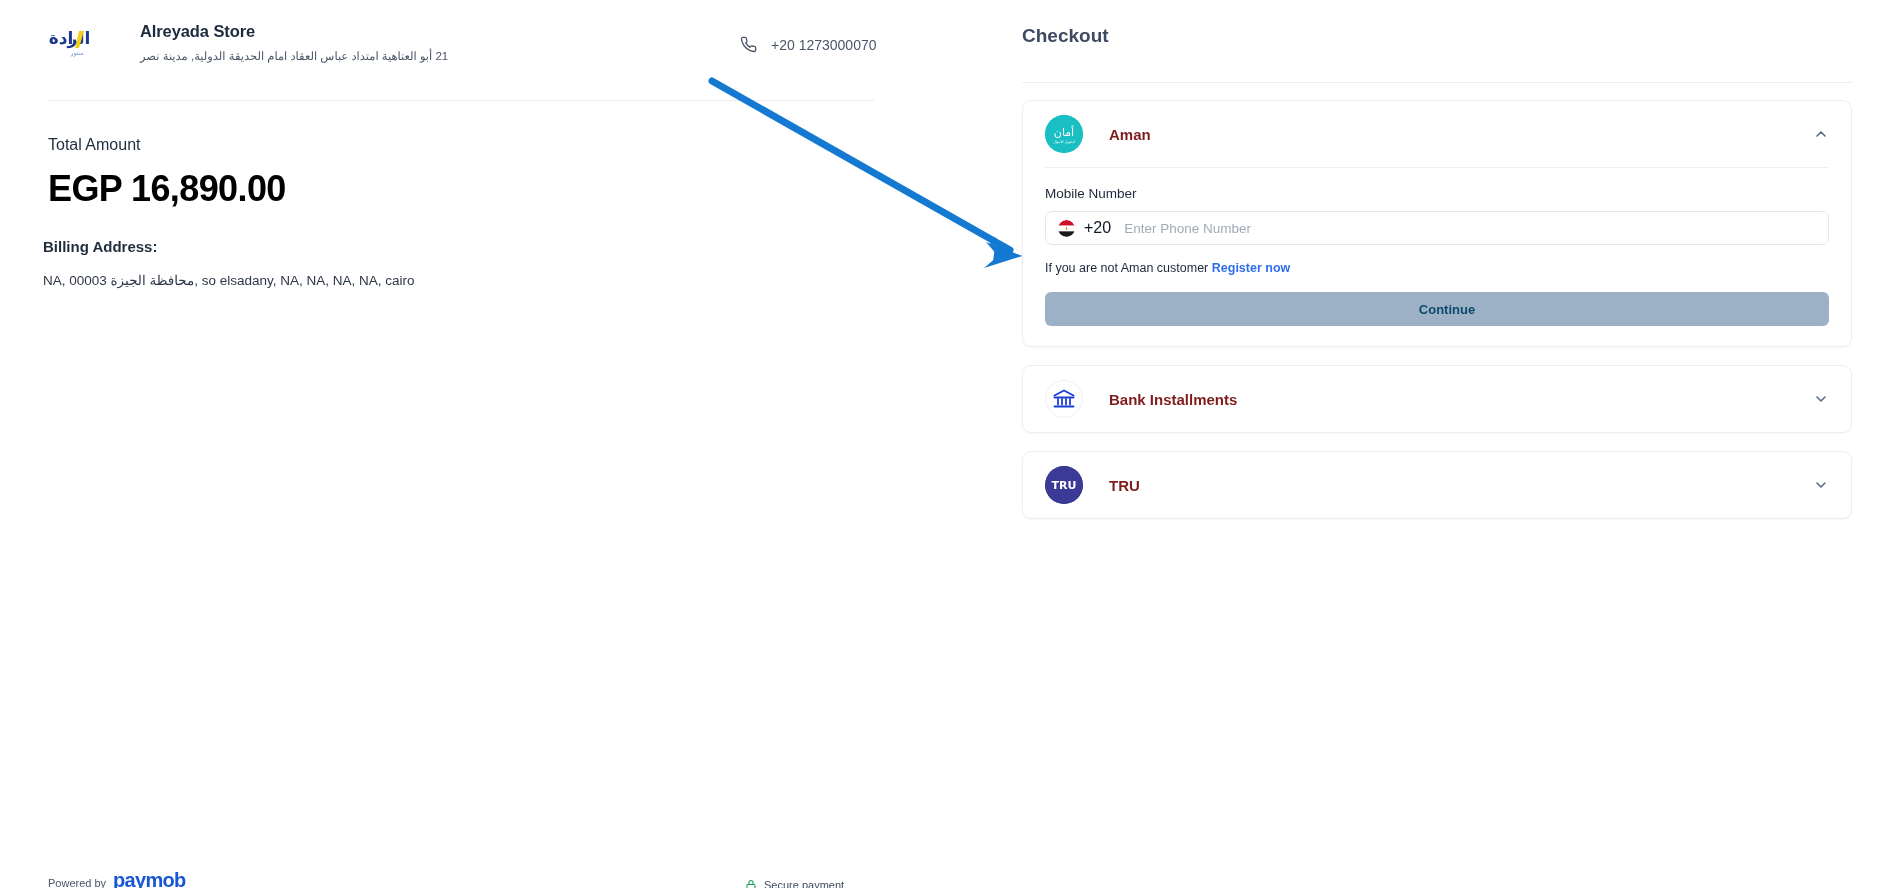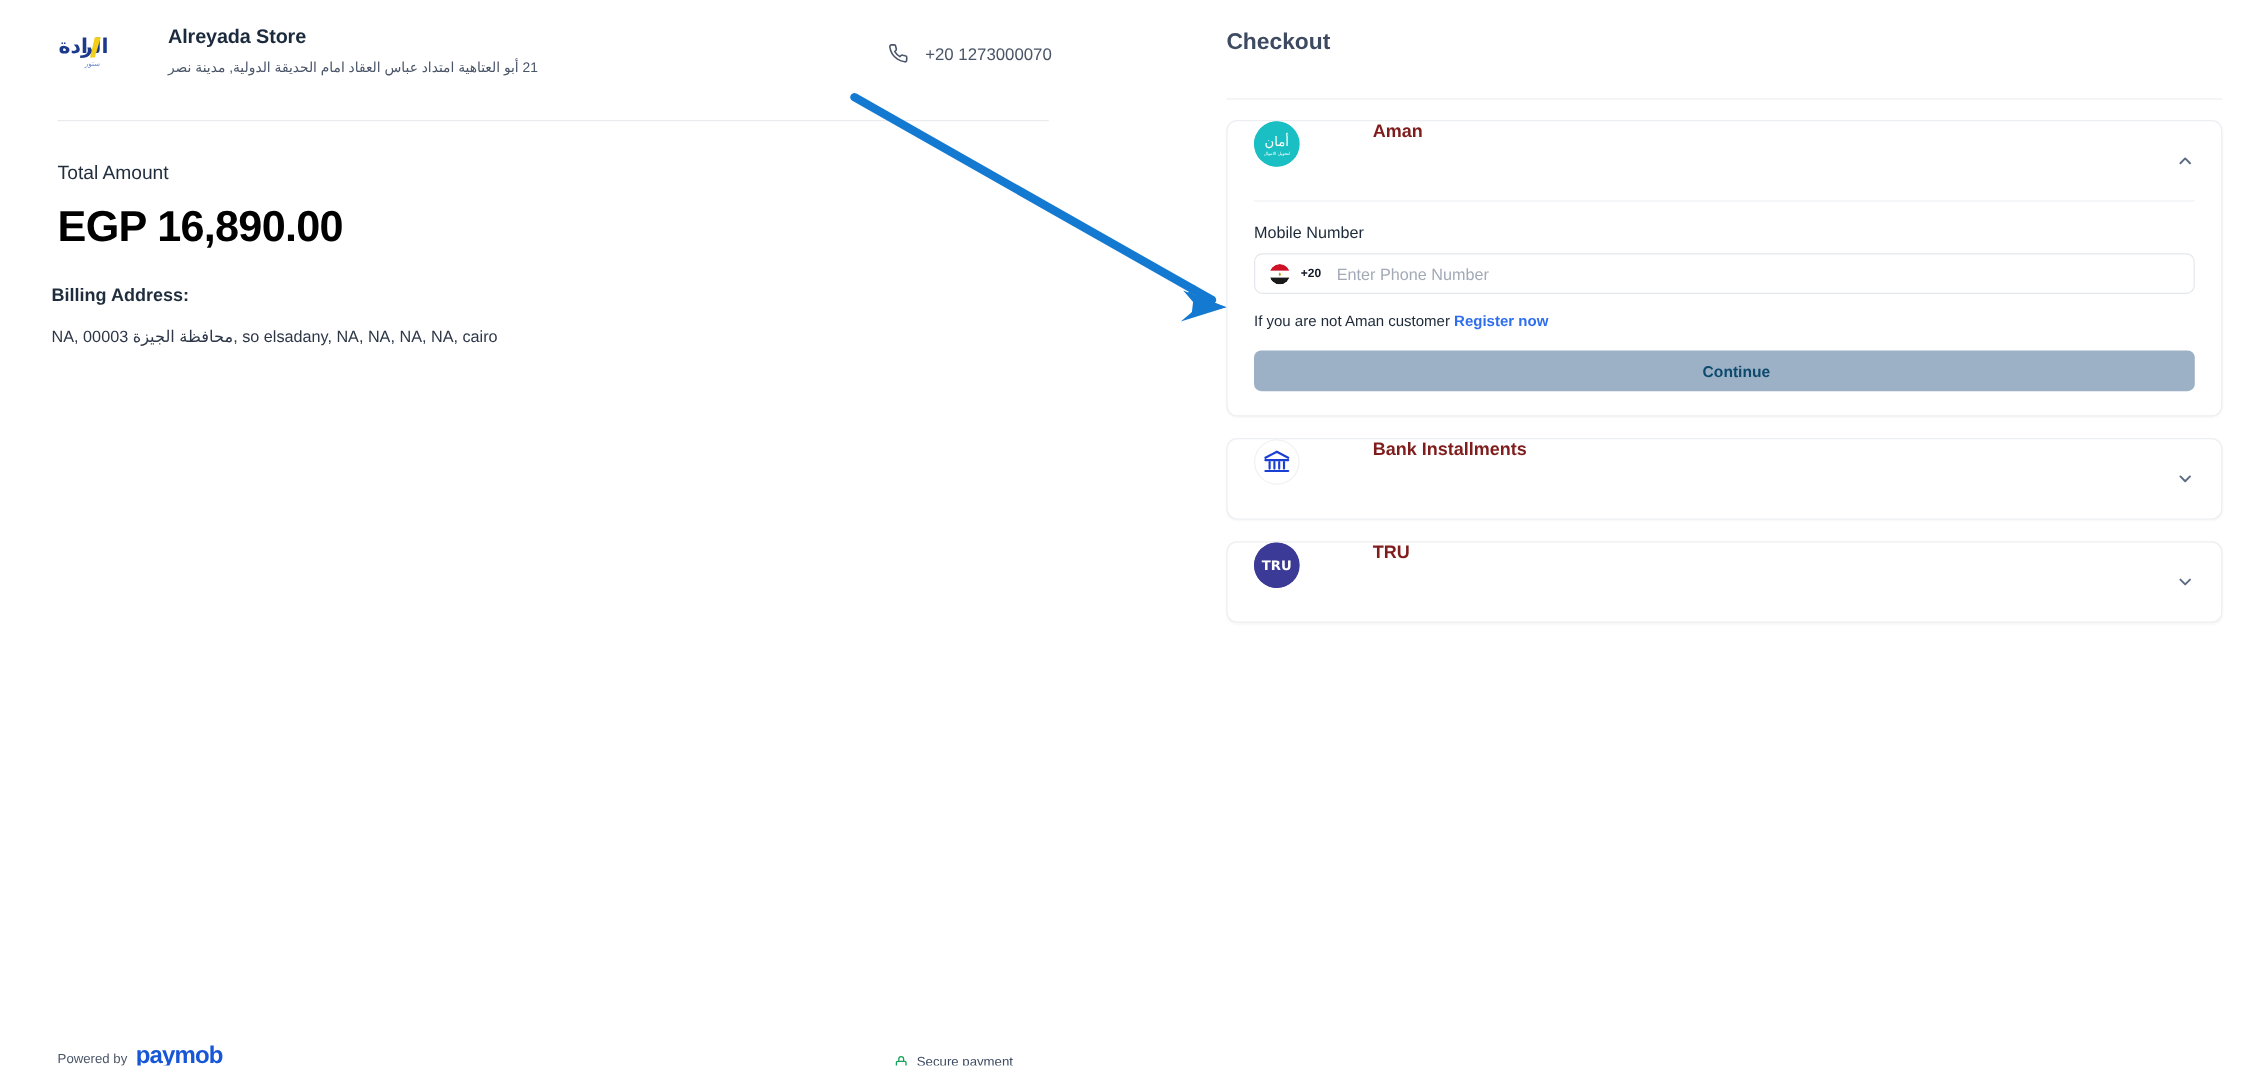--- a/index.html
+++ b/index.html
@@ -38,40 +38,40 @@
   
   .right-col { position:absolute; left:1010px; top:0; width:877px; height:888px; }
   .checkout-title { position:absolute; left:12px; top:25px; font-size:19px; font-weight:bold; color:#3d4a61; }
   .top-rule { position:absolute; left:12px; top:82px; width:830px; height:1px; background:#eceef1; }
 
   .cards { position:absolute; left:12px; top:100px; width:830px; }
   .card {
     background:#fff; border:1px solid #eceef1; border-radius:9px;
     margin-bottom:18px; position:relative; box-shadow:0 1px 2px rgba(16,24,40,0.03);
   }
-  .card-head { height:66px; display:flex; padding:0 22px; cursor:pointer; position:relative;gap:35px;}
+  .card-head { height:66px; display:flex; align-items:center; padding:0 22px; cursor:pointer; position:relative;}
   .brand-badge {
     width:38px; height:38px; border-radius:50%;
     display:flex; align-items:center; justify-content:center; flex:0 0 38px; overflow:hidden;
   }
   .badge-aman { background:#19bfc2; }
   .badge-plain { background:#fff; border:1px solid #eff1f4; }
   .badge-tru { background:#3b3a96; }
   .card-label { margin-left:26px; font-size:15px; font-weight:bold; color:#7f1d1d; }
   .chev { position:absolute; right:22px; top:50%; transform:translateY(-50%); width:16px; height:16px; color:#5b6b84; }
 
   .card-body { padding:0 22px 20px 22px; }
   .body-rule { height:1px; background:#eef0f3; margin:0 0 18px 0; }
   .field-label { font-size:13.5px; color:#1d2939; margin-bottom:10px; }
   .phone-input {
     height:34px; border:1px solid #e4e7ec; border-radius:7px;
     display:flex; align-items:center; padding:0 12px; background:#fff;
   }
   .flag { width:17px; height:17px; border-radius:50%; flex:0 0 17px; display:block; }
-  .ccode { font-size:10px; color:#111827; font-weight:bold; margin-left:9px; }
+  .ccode { font-size:16px; color:#111827; font-weight:normal; margin-left:9px; }
   .ph-placeholder { font-size:13.5px; color:#a3aab7; margin-left:13px; }
   .register-line { font-size:12.5px; color:#1d2939; margin-top:16px; }
   .register-link { color:#2f6fed; font-weight:bold; cursor:pointer; text-decoration:none; }
   .continue-btn {
     margin-top:17px; height:34px; width:100%; border:0; border-radius:6px;
     background:#9db1c6; color:#0c4a6e; font-size:13px; font-weight:bold;
     font-family:"Liberation Sans", sans-serif; cursor:not-allowed;padding-left:20px;
   }
 
   

